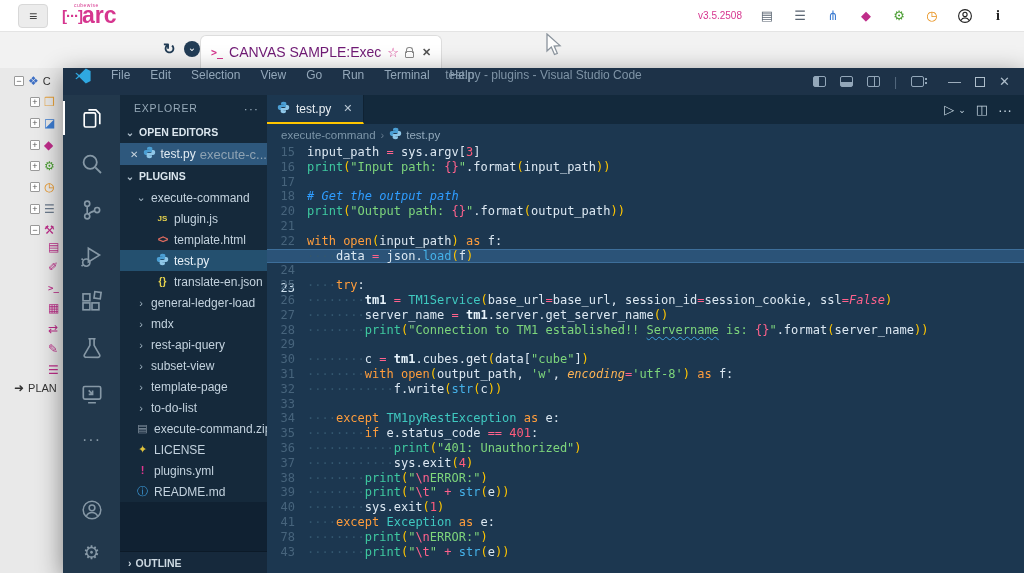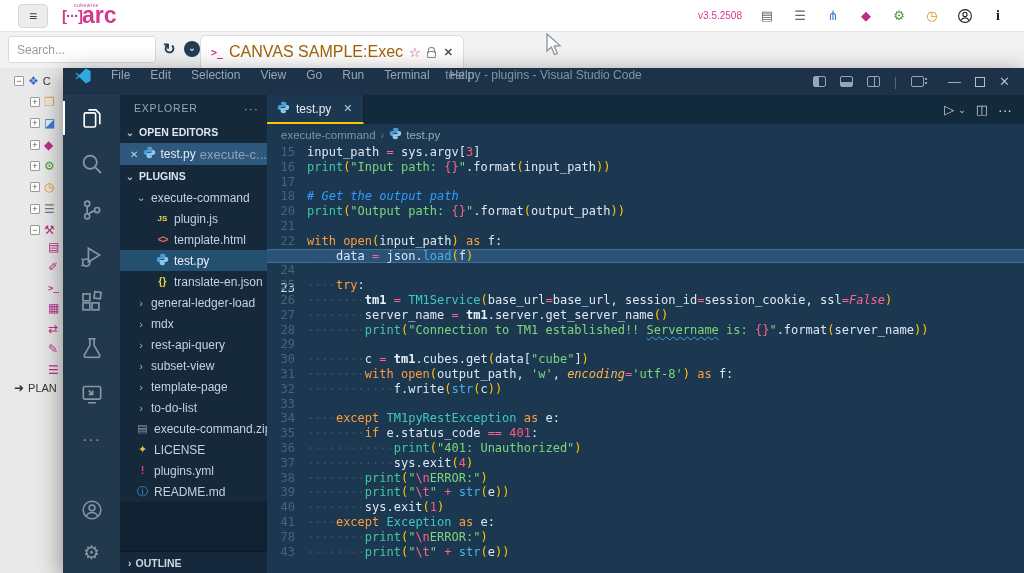--- a/index.html
+++ b/index.html
@@ -20,21 +20,21 @@
   .arc-tico svg { display:block; margin:0 auto; }
 
   .arc-row2 { position:absolute; left:0; top:32px; width:1024px; height:36px; background:#f2f2f2; }
   .search-group { position:absolute; left:8px; top:4px; height:27px; width:148px; display:flex; background:#fff; border:1px solid #d9d9d9; border-radius:3px; overflow:hidden; }
   .search-group input { flex:1; border:none; outline:none; padding:0 8px; font-size:12px; color:#333; background:#fff; }
   .search-group input::placeholder { color:#9a9a9a; }
   .row2-ico { position:absolute; top:8px; font-size:15px; font-weight:bold; color:#223c55; cursor:pointer; line-height:18px; }
   .circle-down { position:absolute; top:9px; width:16px; height:16px; border-radius:50%; background:#223c55; color:#fff; font-size:10px; text-align:center; line-height:13px; cursor:pointer; }
   .arc-tab { position:absolute; left:200px; top:3px; height:33px; min-width:182px; background:#fff; border:1px solid #ddd; border-bottom:none; border-radius:6px 6px 0 0; display:flex; align-items:center; gap:6px; padding:0 10px; }
   .arc-tab .term { color:#d6368f; font-family:"DejaVu Sans Mono", monospace; font-size:10px; font-weight:bold; }
-  .arc-tab .ttl { color:#a16207; font-size:16px; }
+  .arc-tab .ttl { color:#701a75; font-size:14px; }
   .arc-tab .star { color:#d6368f; font-size:13px; cursor:pointer; }
   .mini-lock { width:9px; height:7px; border:1.4px solid #8a8a8a; border-radius:1px; position:relative; margin-top:4px; }
   .mini-lock::before { content:""; position:absolute; top:-5px; left:0px; width:5px; height:5px; border:1.4px solid #8a8a8a; border-bottom:none; border-radius:3px 3px 0 0; }
   .arc-tab .close { color:#555; font-size:11px; font-weight:bold; cursor:pointer; margin-left:2px; }
 
   
   .arc-tree { position:absolute; left:0; top:64px; width:80px; height:509px; }
   .arc-node { position:absolute; display:flex; align-items:center; gap:4px; height:18px; }
   .exp-box { width:10px; height:10px; border:1px solid #9a9a9a; background:#fff; color:#555; font-size:9px; line-height:8px; text-align:center; border-radius:1px; flex:none; }
   .arc-glyph { font-size:12px; line-height:14px; }
@@ -162,24 +162,20 @@
               <circle cx="8" cy="6.4" r="2.1"></circle>
               <path d="M3.9 12.4a4.6 4.6 0 0 1 8.2 0"></path>
             </svg>
           </span>
           <span class="arc-tico" style="color: rgb(34, 34, 34); font-family: &quot;Liberation Serif&quot;, serif; font-weight: bold; font-size: 14px;">i</span>
         </span>
     </div>
   </header>
 
   <div class="arc-row2">
-    <div class="search-group">
-      <input type="text" placeholder="Search..." style="">
-
-    </div>
     <span class="row2-ico" style="left:163px;">↻</span>
     <span class="circle-down" style="left:184px;">⌄</span>
     <div class="arc-tab">
       <span class="term">&gt;_</span>
       <span class="ttl">CANVAS SAMPLE:Exec</span>
       <span class="star">☆</span>
       <span class="mini-lock"></span>
       <span class="close">✕</span>
     </div>
   </div>

